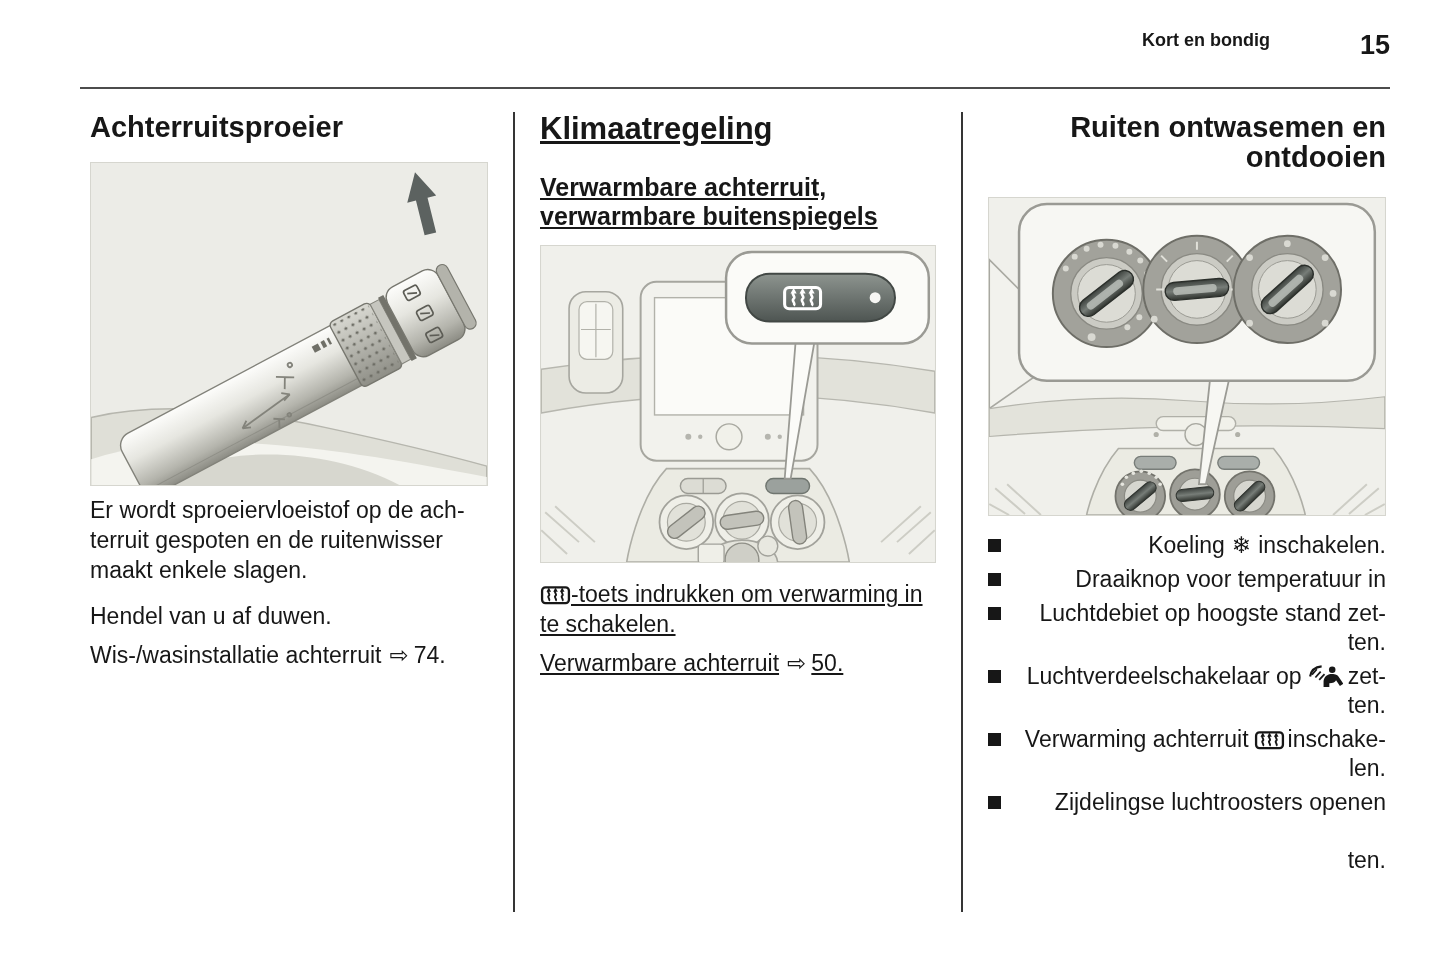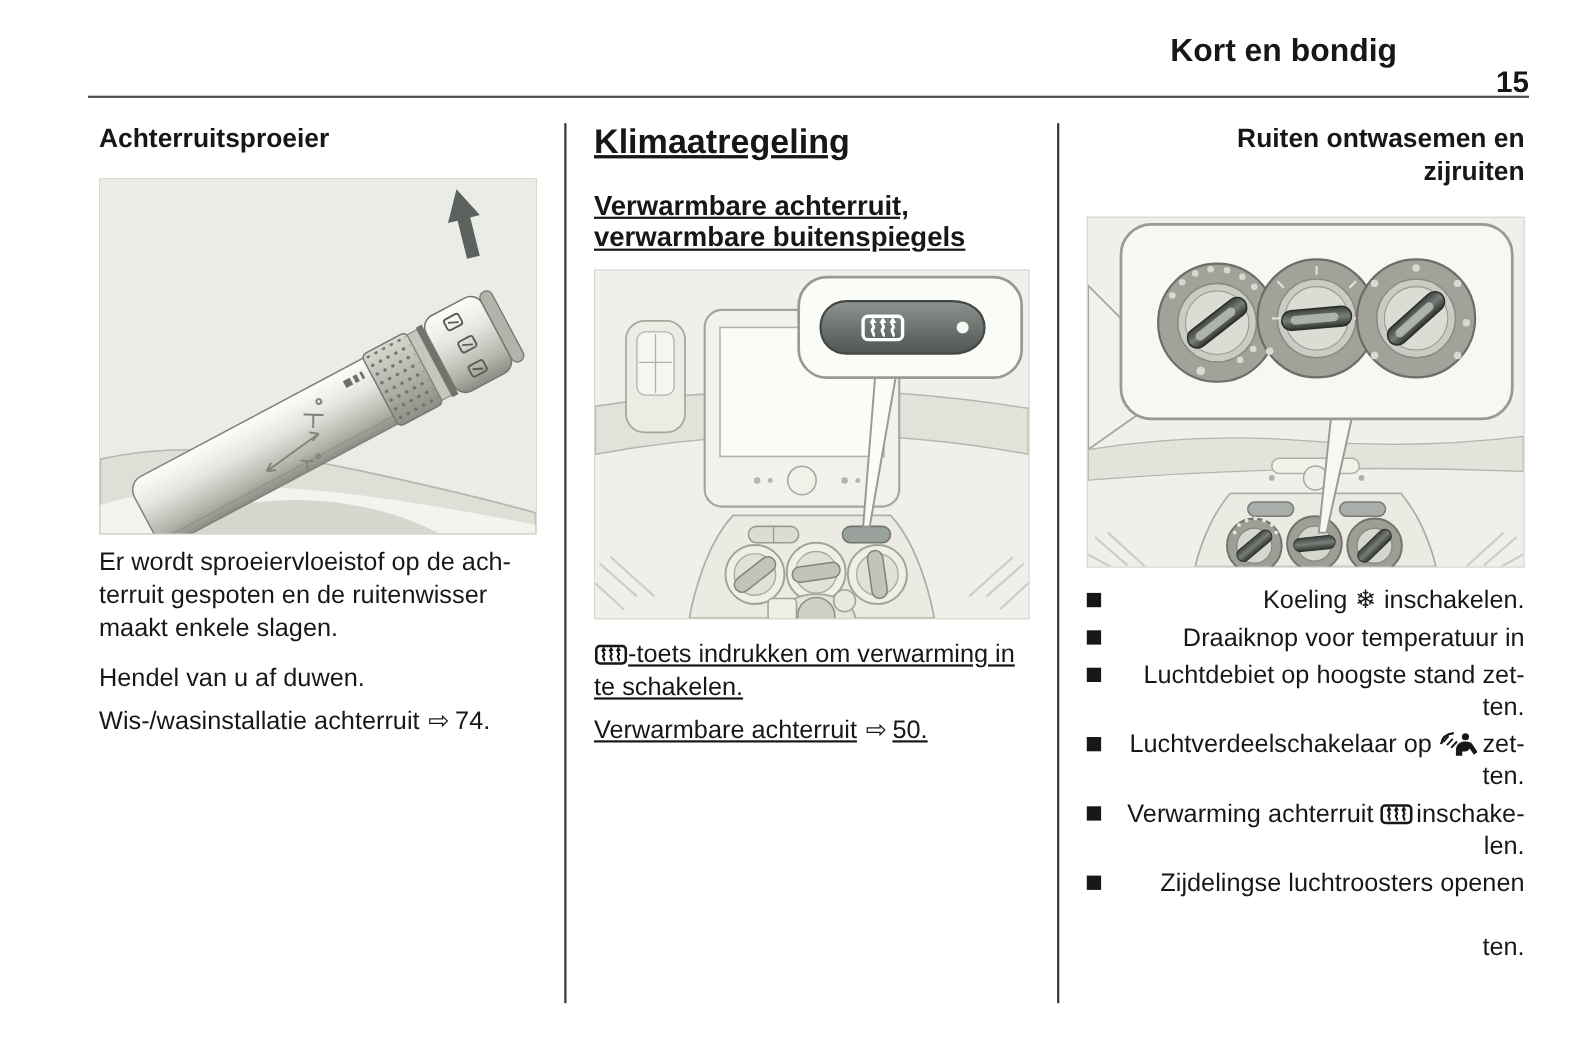--- a/index.html
+++ b/index.html
@@ -2,35 +2,35 @@
 <html><head>
 <meta charset="utf-8">
 <style>
   html,body{margin:0;padding:0;}
   body{
     width:1445px;height:966px;position:relative;background:#ffffff;
     font-family:"Liberation Sans","DejaVu Sans",sans-serif;color:#171717;
     overflow:hidden;
   }
   
-  .hdr-title{position:absolute;top:30px;right:175px;font-size:29px;font-weight:bold;}
-  .hdr-num{position:absolute;top:30px;right:55px;font-size:27px;font-weight:bold;margin-top:30px;}
+  .hdr-title{position:absolute;top:30px;right:175px;font-size:18px;font-weight:bold;}
+  .hdr-num{position:absolute;top:30px;right:55px;font-size:27px;font-weight:bold;}
   .hdr-rule{position:absolute;top:87px;left:80px;width:1310px;height:2px;background:#4c4c4c;}
   
   .vdiv{position:absolute;top:112px;height:800px;width:2px;background:#353535;}
   .vdiv.d1{left:513px;} .vdiv.d2{left:961px;}
   
   .col{position:absolute;top:112px;}
   .col1{left:90px;width:398px;}
   .col2{left:540px;width:396px;text-decoration:underline;}
   .col3{left:988px;width:398px;text-align:right;}
   h1,h2,h3,p{margin:0;padding:0;}
   .h-main{font-size:31px;line-height:34px;font-weight:bold;letter-spacing:0;}
   .h-sub{font-size:25px;line-height:29px;font-weight:bold;margin-top:27px;}
-  .h-col{font-size:24px;line-height:30px;font-weight:bold;}
+  .h-col{font-size:29px;line-height:30px;font-weight:bold;}
   .body-txt{font-size:23px;line-height:30px;}
   .para{margin-top:9px;}
   .figure{background:#ecece7;border:1px solid #d6d6cf;box-sizing:border-box;}
   .fig1{margin-top:20px;width:398px;height:324px;}
   .fig2{margin-top:14px;width:396px;height:318px;}
   .fig3{margin-top:25px;width:398px;height:319px;}
   .after-fig{margin-top:16px;}
   .sym{display:inline-block;margin:0 7px;}
   .sym-arrow{display:inline-block;margin:0 5px 0 8px;font-weight:normal;}
   .inline-icon{width:31px;height:23px;vertical-align:-4px;color:#171717;}
@@ -227,21 +227,21 @@
     </svg>
   </div>
 
   <p class="body-txt after-fig"><svg class="inline-icon">
         <use href="#icon-defrost"></use>
       </svg><span>-toets indrukken om verwarming in</span><br><span>te schakelen.</span></p>
   <p class="body-txt para"><span>Verwarmbare achterruit</span><span class="sym-arrow">⇨</span><span>50.</span></p>
 </div>
 
 <div class="col col3">
-  <h3 class="h-col"><span>Ruiten ontwasemen en</span><br><span>zijruiten</span></h3>
+  <h3 class="h-col"><span>Ruiten ontwasemen en</span><br><span>ontdooien</span></h3>
 
   <div class="figure fig3">
     <svg viewBox="0 0 398 319" width="396" height="317">
       <defs>
         <linearGradient id="levGrad" x1="0" y1="0" x2="0" y2="1">
           <stop offset="0" stop-color="#3d423e"></stop>
             <stop offset="0.5" stop-color="#777d78"></stop>
             <stop offset="1" stop-color="#30342f"></stop>
         </linearGradient>
       </defs>

